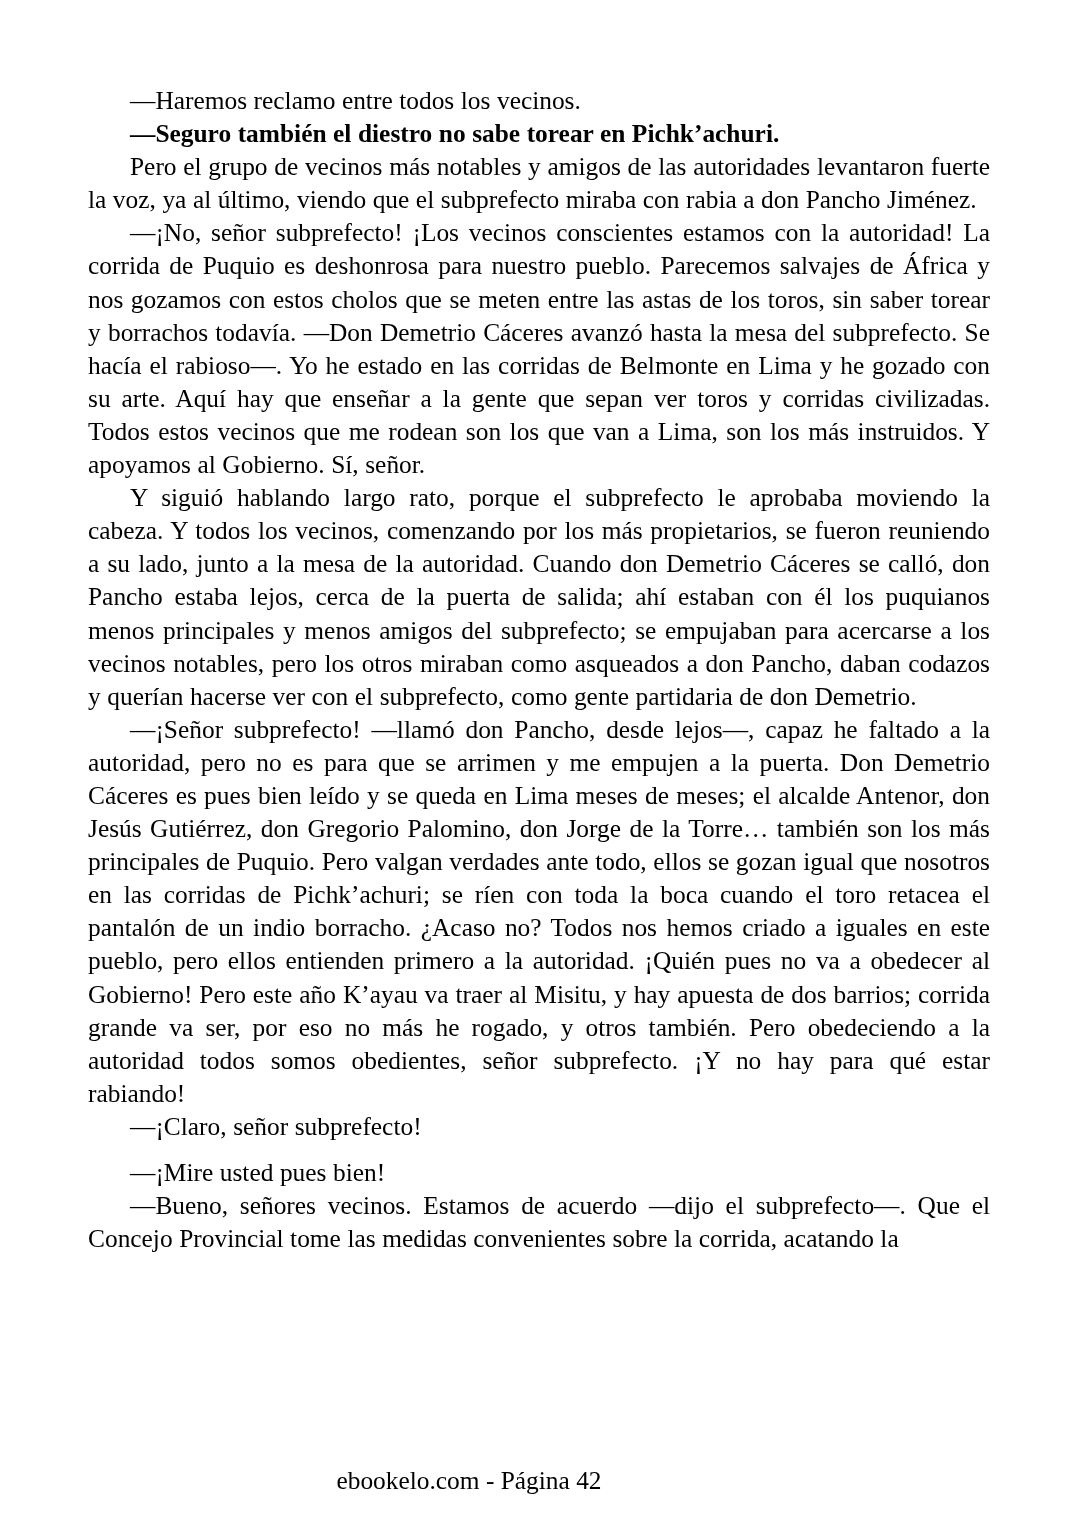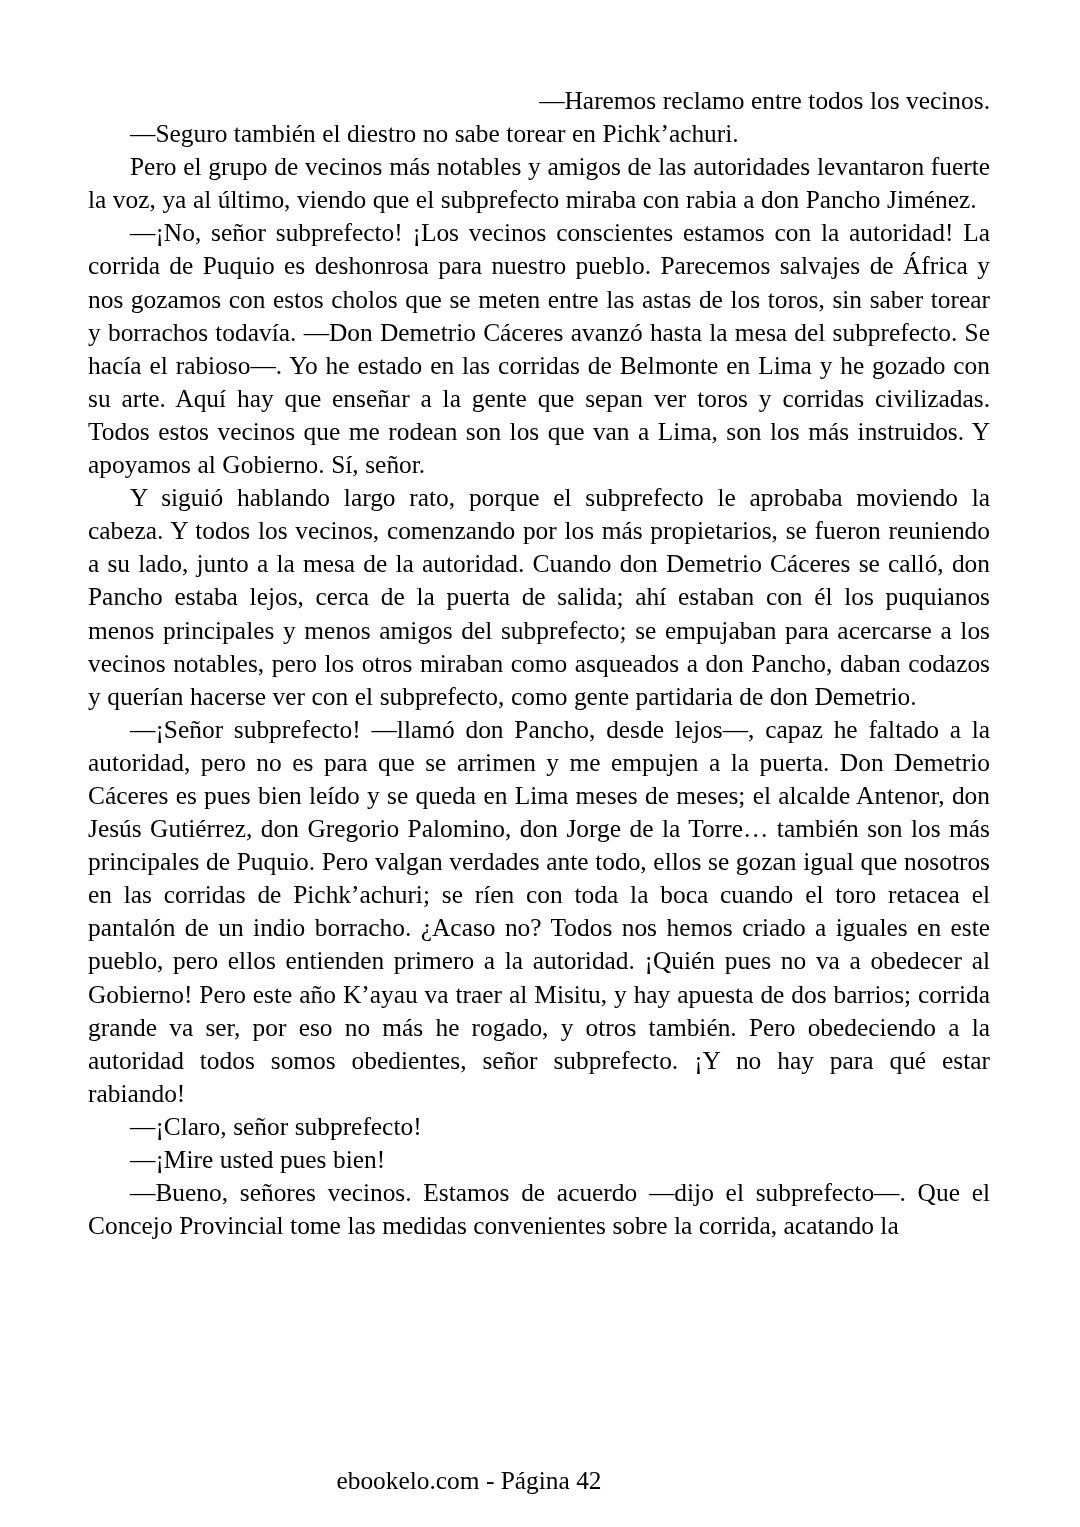--- a/index.html
+++ b/index.html
@@ -54,28 +54,28 @@
     font-family: "Liberation Serif", "DejaVu Serif", serif;
     color: #000000;
   }
 </style>
 </head>
 <body>
 
 <div class="page">
 
   <div class="text-column">
-    <p class="para" style="text-align: right;">—Haremos reclamo entre todos los vecinos.</p>
-    <p class="para" style="text-align: left;">—Seguro también el diestro no sabe torear en Pichk’achuri.</p>
+    <p class="para" style="text-align: left;">—Haremos reclamo entre todos los vecinos.</p>
+    <p class="para" style="text-align: left; font-weight: bold;">—Seguro también el diestro no sabe torear en Pichk’achuri.</p>
     <p class="para">Pero el grupo de vecinos más notables y amigos de las autoridades levantaron fuerte la voz, ya al último, viendo que el subprefecto miraba con rabia a don Pancho Jiménez.</p>
     <p class="para">—¡No, señor subprefecto! ¡Los vecinos conscientes estamos con la autoridad! La corrida de Puquio es deshonrosa para nuestro pueblo. Parecemos salvajes de África y nos gozamos con estos cholos que se meten entre las astas de los toros, sin saber torear y borrachos todavía. —Don Demetrio Cáceres avanzó hasta la mesa del subprefecto. Se hacía el rabioso—. Yo he estado en las corridas de Belmonte en Lima y he gozado con su arte. Aquí hay que enseñar a la gente que sepan ver toros y corridas civilizadas. Todos estos vecinos que me rodean son los que van a Lima, son los más instruidos. Y apoyamos al Gobierno. Sí, señor.</p>
     <p class="para">Y siguió hablando largo rato, porque el subprefecto le aprobaba moviendo la cabeza. Y todos los vecinos, comenzando por los más propietarios, se fueron reuniendo a su lado, junto a la mesa de la autoridad. Cuando don Demetrio Cáceres se calló, don Pancho estaba lejos, cerca de la puerta de salida; ahí estaban con él los puquianos menos principales y menos amigos del subprefecto; se empujaban para acercarse a los vecinos notables, pero los otros miraban como asqueados a don Pancho, daban codazos y querían hacerse ver con el subprefecto, como gente partidaria de don Demetrio.</p>
     <p class="para">—¡Señor subprefecto! —llamó don Pancho, desde lejos—, capaz he faltado a la autoridad, pero no es para que se arrimen y me empujen a la puerta. Don Demetrio Cáceres es pues bien leído y se queda en Lima meses de meses; el alcalde Antenor, don Jesús Gutiérrez, don Gregorio Palomino, don Jorge de la Torre… también son los más principales de Puquio. Pero valgan verdades ante todo, ellos se gozan igual que nosotros en las corridas de Pichk’achuri; se ríen con toda la boca cuando el toro retacea el pantalón de un indio borracho. ¿Acaso no? Todos nos hemos criado a iguales en este pueblo, pero ellos entienden primero a la autoridad. ¡Quién pues no va a obedecer al Gobierno! Pero este año K’ayau va traer al Misitu, y hay apuesta de dos barrios; corrida grande va ser, por eso no más he rogado, y otros también. Pero obedeciendo a la autoridad todos somos obedientes, señor subprefecto. ¡Y no hay para qué estar rabiando!</p>
     <p class="para" style="text-align: left;">—¡Claro, señor subprefecto!</p>
-    <p class="para" style="text-align: left;">—¡Mire usted pues bien!</p>
+    <p class="para" style="text-align: left; margin-top: 13px;">—¡Mire usted pues bien!</p>
     <p class="para">—Bueno, señores vecinos. Estamos de acuerdo —dijo el subprefecto—. Que el Concejo Provincial tome las medidas convenientes sobre la corrida, acatando la</p>
   </div>
 
   <div class="footer">
     <span>ebookelo.com - Página 42</span>
   </div>
 
 </div>
 
 </body></html>

